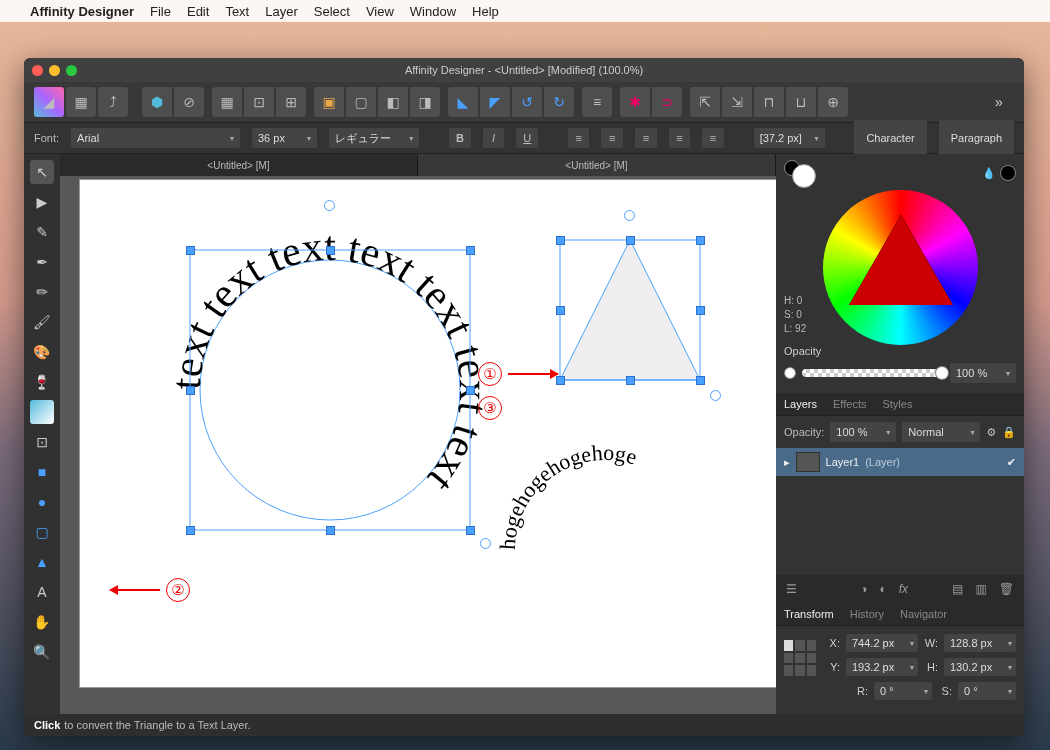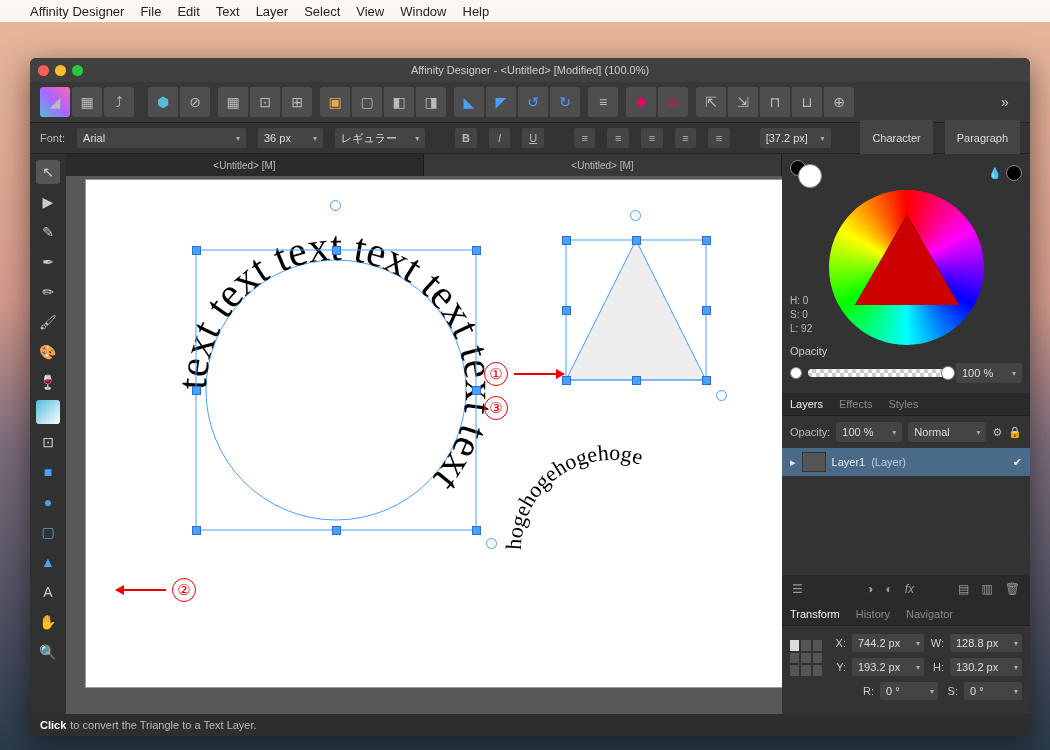--- a/index.html
+++ b/index.html
@@ -1,20 +1,20 @@
 <!DOCTYPE html>
 <html><head>
 <meta charset="utf-8">
 <style>
 html,body{margin:0;padding:0;width:1050px;height:750px;overflow:hidden;font-family:-apple-system,Helvetica,Arial,sans-serif;font-size:12px;background:linear-gradient(180deg,#e8b89a,#d49a8c 40%,#7a6a7a 60%,#2a3a4a);}
 .desktop{position:relative;width:1050px;height:750px;}
 .menubar{position:absolute;top:0;left:0;right:0;height:22px;background:rgba(255,255,255,.88);display:flex;align-items:center;gap:16px;padding:0 14px;font-size:13px;color:#222;}
-.menubar .app{font-weight:400;}
+.menubar .app{font-weight:700;}
 .menubar span{cursor:default;}
-.win{position:absolute;left:30px;top:58px;width:1000px;height:678px;background:#2b2b2b;border-radius:6px;box-shadow:0 8px 30px rgba(0,0,0,.5);overflow:hidden;display:flex;flex-direction:column;}
+.win{position:absolute;left:24px;top:58px;width:1000px;height:678px;background:#2b2b2b;border-radius:6px;box-shadow:0 8px 30px rgba(0,0,0,.5);overflow:hidden;display:flex;flex-direction:column;}
 .titlebar{height:24px;background:#404040;display:flex;align-items:center;padding:0 8px;color:#ccc;font-size:11px;position:relative;}
 .dots{display:flex;gap:6px;}
 .dot{width:11px;height:11px;border-radius:50%;}
 .dot.r{background:#ff5f57;} .dot.y{background:#ffbd2e;} .dot.g{background:#28c940;}
 .titlebar .titletxt{position:absolute;left:0;right:0;text-align:center;pointer-events:none;}
 .toolbar{height:40px;background:#383838;display:flex;align-items:center;gap:2px;padding:0 10px;border-bottom:1px solid #222;}
 .tbtn{height:30px;min-width:30px;background:#4e4e4e;border-radius:3px;display:flex;align-items:center;justify-content:center;color:#bbb;font-size:14px;}
 .tgrp{display:flex;gap:2px;margin-right:6px;}
 .tgrp .first{border-radius:3px 0 0 3px;} .tgrp .last{border-radius:0 3px 3px 0;} .tgrp .mid{border-radius:0;}
 .optionbar{height:30px;background:#333;display:flex;align-items:center;gap:12px;padding:0 10px;color:#bbb;font-size:11px;border-bottom:1px solid #222;}

